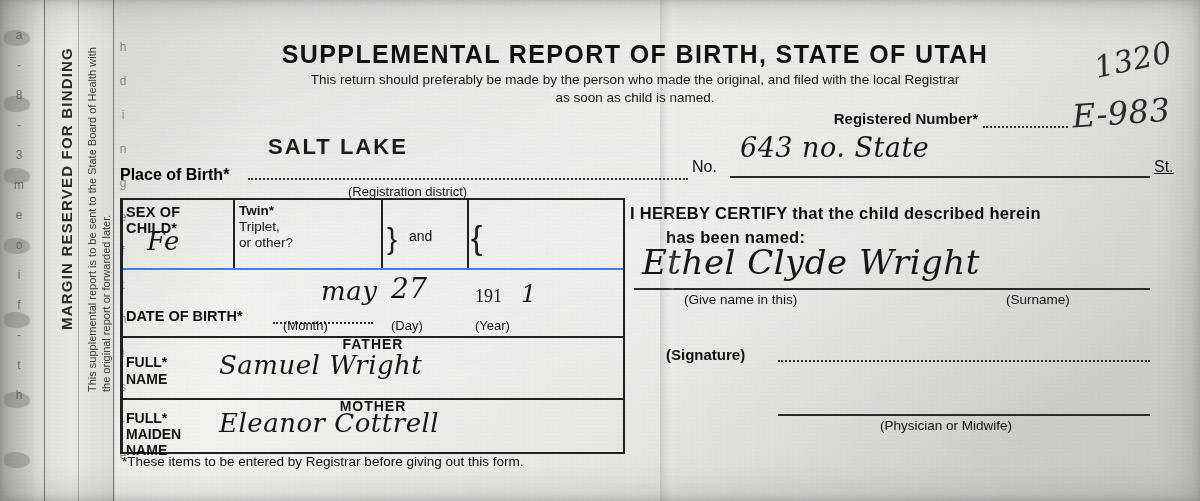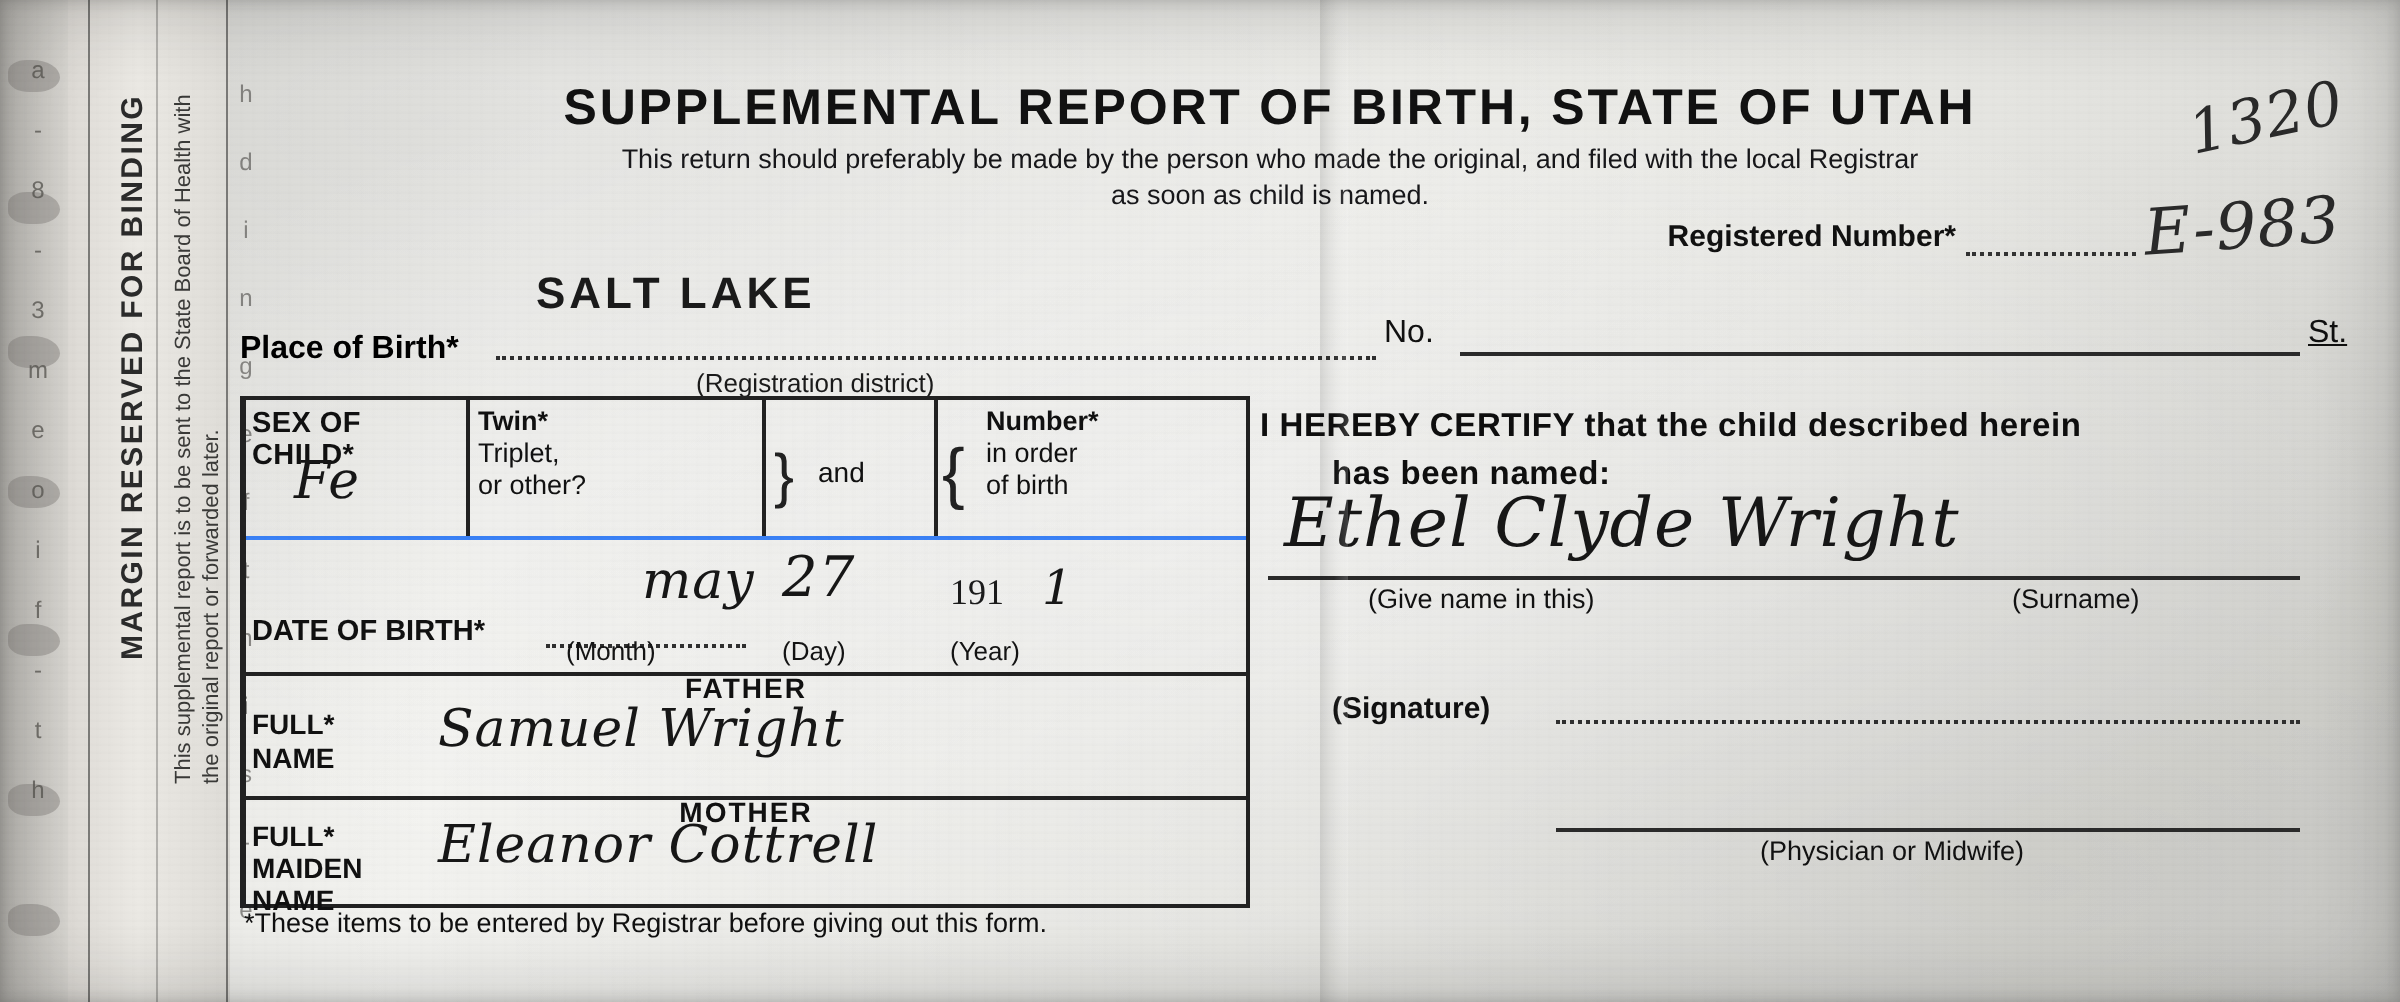--- a/index.html
+++ b/index.html
@@ -467,20 +467,21 @@
     <div class="reg-dots"></div>
     <div class="hand pencil reg-number">E-983</div>
     <div class="hand pencil reg-number-top">1320</div>
 
     <div class="pob-label">Place of Birth*</div>
     <div class="pob-dots"></div>
     <div class="pob-value">SALT LAKE</div>
     <div class="pob-sub">(Registration district)</div>
     <div class="no-label">No.</div>
     <div class="no-line"></div>
+    <div class="hand addr-value">643 no. State</div>
     <div class="st-label">St.</div>
 
     <div class="tbl">
 
       <div class="tbl-row1">
         <div class="cell-sex">
           <div class="lbl-sex">SEX OF CHILD*</div>
           <div class="hand val-sex">Fe</div>
         </div>
         <div class="cell-twin">
@@ -489,25 +490,20 @@
             <span>Triplet,</span><br>
             <span>or other?</span>
           </div>
         </div>
         <div class="cell-and">
           <div class="brace-and">}</div>
           <div class="txt-and">and</div>
         </div>
         <div class="cell-num">
           <div class="brace-num">{</div>
-          <div class="lbl-num">
-            <b>Number*</b><br>
-            <span>in order</span><br>
-            <span>of birth</span>
-          </div>
         </div>
       </div>
 
       <div class="tbl-row2">
         <div class="dob-label">DATE OF BIRTH*</div>
         <div class="dob-dots"></div>
         <div class="hand dob-month">may</div>
         <div class="hand dob-day">27</div>
         <div class="dob-year">191</div>
         <div class="hand dob-year-hand">1</div>

